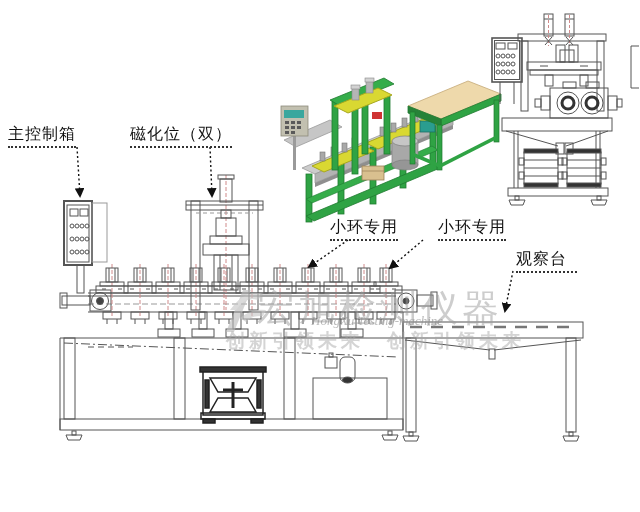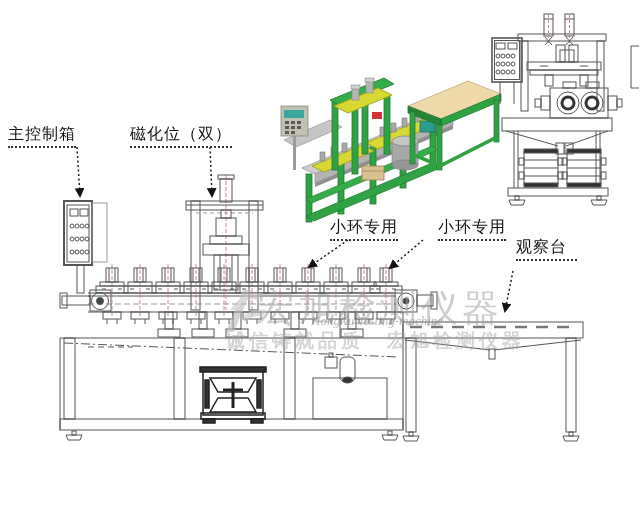--- a/index.html
+++ b/index.html
@@ -7,21 +7,21 @@
           font-family:"Liberation Sans",sans-serif;}
   svg{position:absolute;left:0;top:0;}
   .title{position:absolute;left:84px;top:14px;font-size:42px;font-weight:bold;
          letter-spacing:7px;color:#6cbd2f;font-family:"Liberation Sans",sans-serif;white-space:nowrap;}
   .lbl{position:absolute;font-family:Liberation Mono, monospace;font-size:16px;color:#111;
        border-bottom:2px dotted #333;padding-bottom:1px;letter-spacing:1px;white-space:nowrap;z-index:5;}
   #lbl-main-control{left:8px;top:124px;}
   #lbl-magnet{left:130px;top:124px;text-align:center;}
   #lbl-large-ring{left:330px;top:217px;}
   #lbl-small-ring{left:414px;top:217px;margin-left:24px;}
-  #lbl-observe{left:516px;top:237px;padding-right:10px;}
+  #lbl-observe{left:516px;top:249px;padding-right:10px;}
   .wm{position:absolute;z-index:4;pointer-events:none;font-family:"Liberation Serif",serif;}
   #wm-cn{left:257px;top:284px;font-size:37px;font-weight:normal;letter-spacing:4px;
          color:rgba(155,155,155,0.50);white-space:nowrap;}
   #wm-en{left:283px;top:313px;font-size:13px;font-style:italic;color:rgba(140,140,140,0.60);white-space:nowrap;margin-left:28px;}
   #wm-slogan{left:226px;top:328px;font-size:19px;font-weight:bold;letter-spacing:4px;
              color:rgba(165,165,165,0.48);white-space:nowrap;}
 </style>
 </head>
 <body>
 
@@ -370,21 +370,21 @@
   <div>
     <svg class="wm" style="left:222px;top:286px;" width="44" height="50">
       <g fill="#b9b9b9" opacity="0.6">
         <path d="M4,46 L21,4 L29,4 L12,46 Z"></path>
         <path d="M8,24 Q24,2 41,8 L36,14 Q24,10 14,24 Z" fill="#c4c4c4"></path>
         <path d="M18,32 Q30,22 44,24 L41,30 Q30,29 24,36 Z" fill="#c4c4c4"></path>
       </g>
     </svg>
     <div class="wm" id="wm-cn">宏旭检测仪器</div>
     <div class="wm" id="wm-en">HongXu Testing-machine</div>
-    <div class="wm" id="wm-slogan">诚信铸就品质　宏旭检测仪器</div>
+    <div class="wm" id="wm-slogan">创新引领未来　创新引领未来</div>
   </div>
 
   <div class="lbl" id="lbl-main-control">主控制箱</div>
   <div class="lbl" id="lbl-magnet">磁化位（双）</div>
   <div class="lbl" id="lbl-large-ring">小环专用</div>
   <div class="lbl" id="lbl-small-ring">小环专用</div>
   <div class="lbl" id="lbl-observe">观察台</div>
 
 </div>
 

